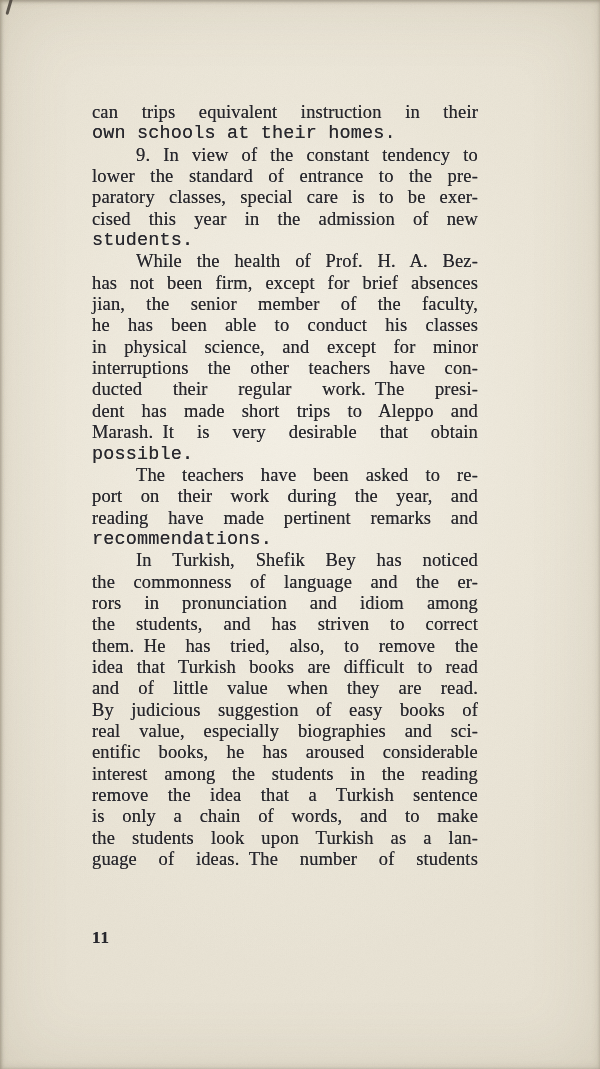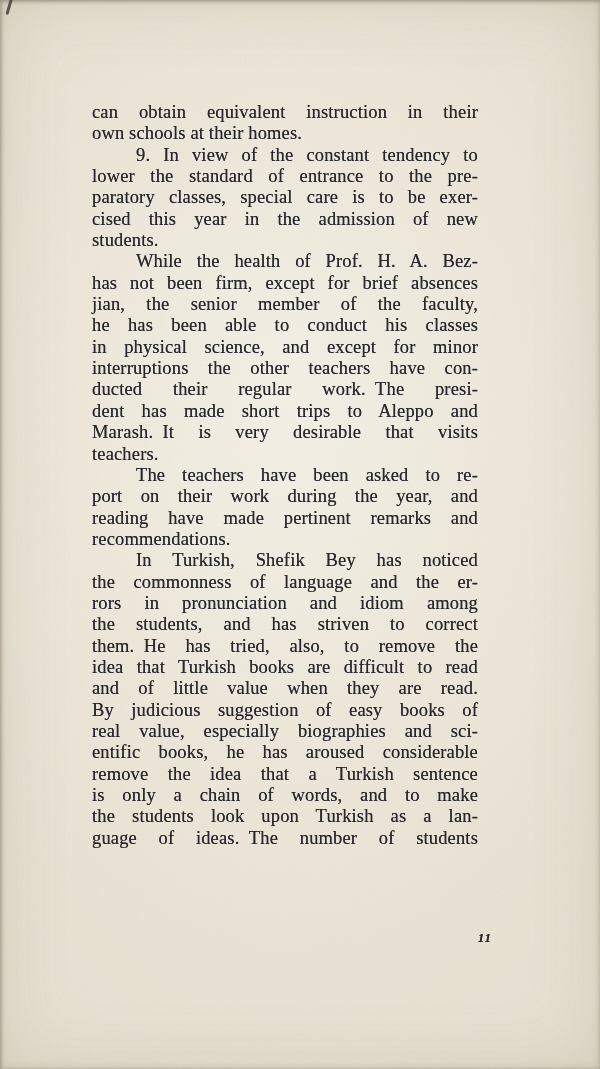--- a/index.html
+++ b/index.html
@@ -54,37 +54,37 @@
     text-shadow: 0 0 0.6px rgba(39,39,45,0.75);
   }
   .line {
     text-align: justify;
     text-align-last: justify;
     white-space: nowrap;
     height: 21.35px;
   }
   .line.end {
     text-align-last: left;
+    font-family: Liberation Mono, monospace;
   }
   .line.indent {
     padding-left: 44px;
   }
   .page-number {
     position: absolute;
     left: 92px;
     top: 927px;
     width: 400px;
-    text-align: right;
+    text-align: left;
     color: #27272d;
-    font-size: 13px;
+    font-size: 17px;
     line-height: 21.35px;
     letter-spacing: 1px;
     font-weight: bold;
     text-shadow: 0 0 0.6px rgba(39,39,45,0.75);
-    font-style: italic;
   }
 </style>
 </head>
 <body>
 
 <div class="page">
 
   <svg class="grain" xmlns="http://www.w3.org/2000/svg">
     <filter id="g">
       <feTurbulence type="fractalNoise" baseFrequency="0.9" numOctaves="2" seed="7" stitchTiles="stitch"></feTurbulence>
@@ -92,51 +92,52 @@
       <feComponentTransfer>
         <feFuncA type="linear" slope="0.10" intercept="0"></feFuncA>
       </feComponentTransfer>
     </filter>
     <rect width="100%" height="100%" filter="url(#g)"></rect>
   </svg>
 
   <div class="edge-sliver"></div>
 
   <div class="text-block">
-      <div class="line">can obtain equivalent instruction in their</div>
+      <div class="line">can trips equivalent instruction in their</div>
       <div class="line end">own schools at their homes.</div>
       <div class="line indent">9. In view of the constant tendency to</div>
       <div class="line">lower the standard of entrance to the pre-</div>
       <div class="line">paratory classes, special care is to be exer-</div>
       <div class="line">cised this year in the admission of new</div>
       <div class="line end">students.</div>
       <div class="line indent">While the health of Prof. H. A. Bez-</div>
       <div class="line">has not been firm, except for brief absences</div>
       <div class="line">jian, the senior member of the faculty,</div>
       <div class="line">he has been able to conduct his classes</div>
       <div class="line">in physical science, and except for minor</div>
       <div class="line">interruptions the other teachers have con-</div>
       <div class="line">ducted their regular work. The presi-</div>
       <div class="line">dent has made short trips to Aleppo and</div>
-      <div class="line">Marash. It is very desirable that visits</div>
-      <div class="line end">teachers.</div>
+      <div class="line">Marash. It is very desirable that obtain</div>
+      <div class="line end">possible.</div>
       <div class="line indent">The teachers have been asked to re-</div>
       <div class="line">port on their work during the year, and</div>
       <div class="line">reading have made pertinent remarks and</div>
       <div class="line end">recommendations.</div>
       <div class="line indent">In Turkish, Shefik Bey has noticed</div>
       <div class="line">the commonness of language and the er-</div>
       <div class="line">rors in pronunciation and idiom among</div>
       <div class="line">the students, and has striven to correct</div>
       <div class="line">them. He has tried, also, to remove the</div>
       <div class="line">idea that Turkish books are difficult to read</div>
       <div class="line">and of little value when they are read.</div>
       <div class="line">By judicious suggestion of easy books of</div>
       <div class="line">real value, especially biographies and sci-</div>
       <div class="line">entific books, he has aroused considerable</div>
+      <div class="line">interest among the students in the reading</div>
       <div class="line">remove the idea that a Turkish sentence</div>
       <div class="line">is only a chain of words, and to make</div>
       <div class="line">the students look upon Turkish as a lan-</div>
       <div class="line">guage of ideas. The number of students</div>
     </div>
 
   <div class="page-number">11</div>
 
 </div>
 

